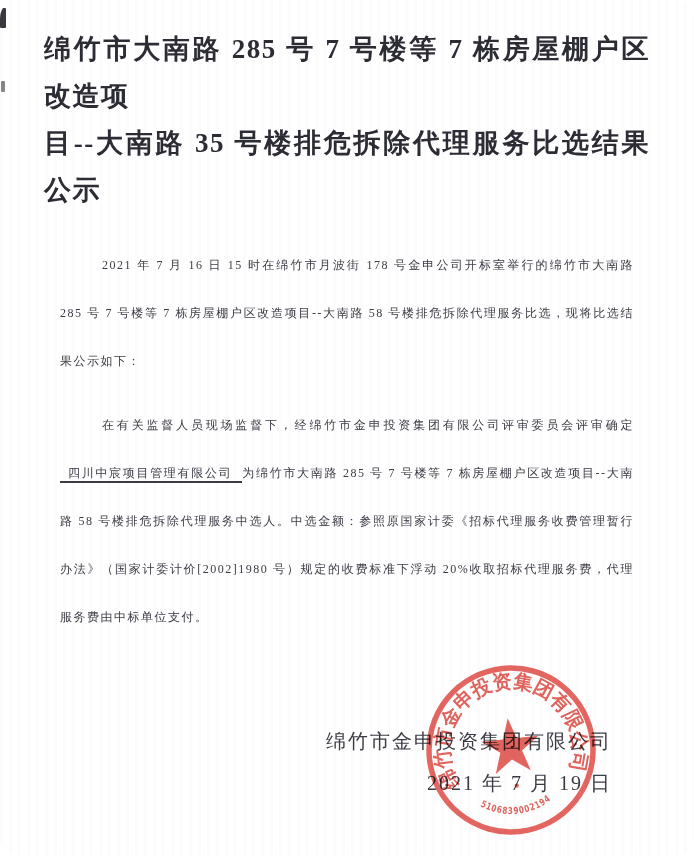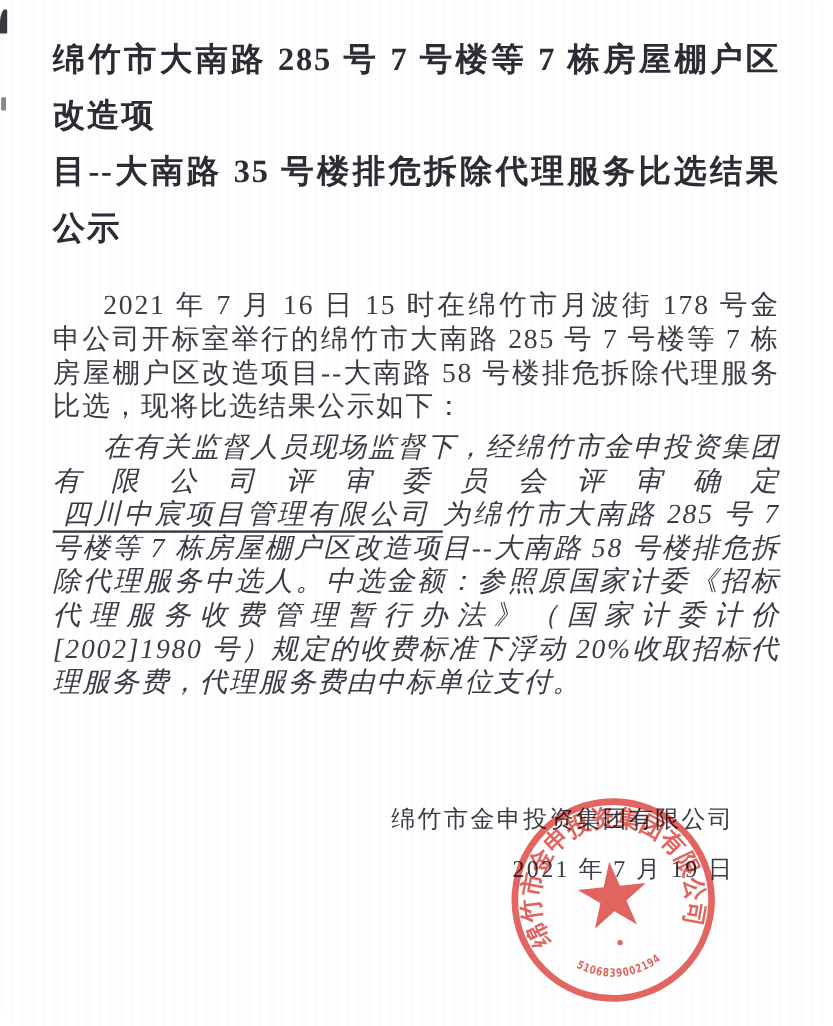--- a/index.html
+++ b/index.html
@@ -33,30 +33,30 @@
     font-size: 27px;
     font-weight: bold;
     line-height: 47px;
     letter-spacing: 1.5px;
     color: #2c2c35;
     text-align: justify;
   }
   .doc-title .title-line { display: block; }
 
   .para {
-    margin: 0;
-    font-size: 23px;
-    line-height: 28px;
+    margin: 16px;
+    font-size: 12px;
+    line-height: 48px;
     letter-spacing: 1.5px;
     color: #3b3b45;
     text-align: justify;
     text-indent: 42px;
   }
   .para.p-intro  { margin-top: 27px; }
-  .para.p-result { margin-top: 6px; font-style: italic; }
+  .para.p-result { margin-top: 6px; }
 
   .underlined {
     border-bottom: 2px solid #3b3b45;
     padding: 0 10px 1px 8px;
     white-space: nowrap;
   }
 
   .signature {
     margin-top: 79px;
     text-align: right;

